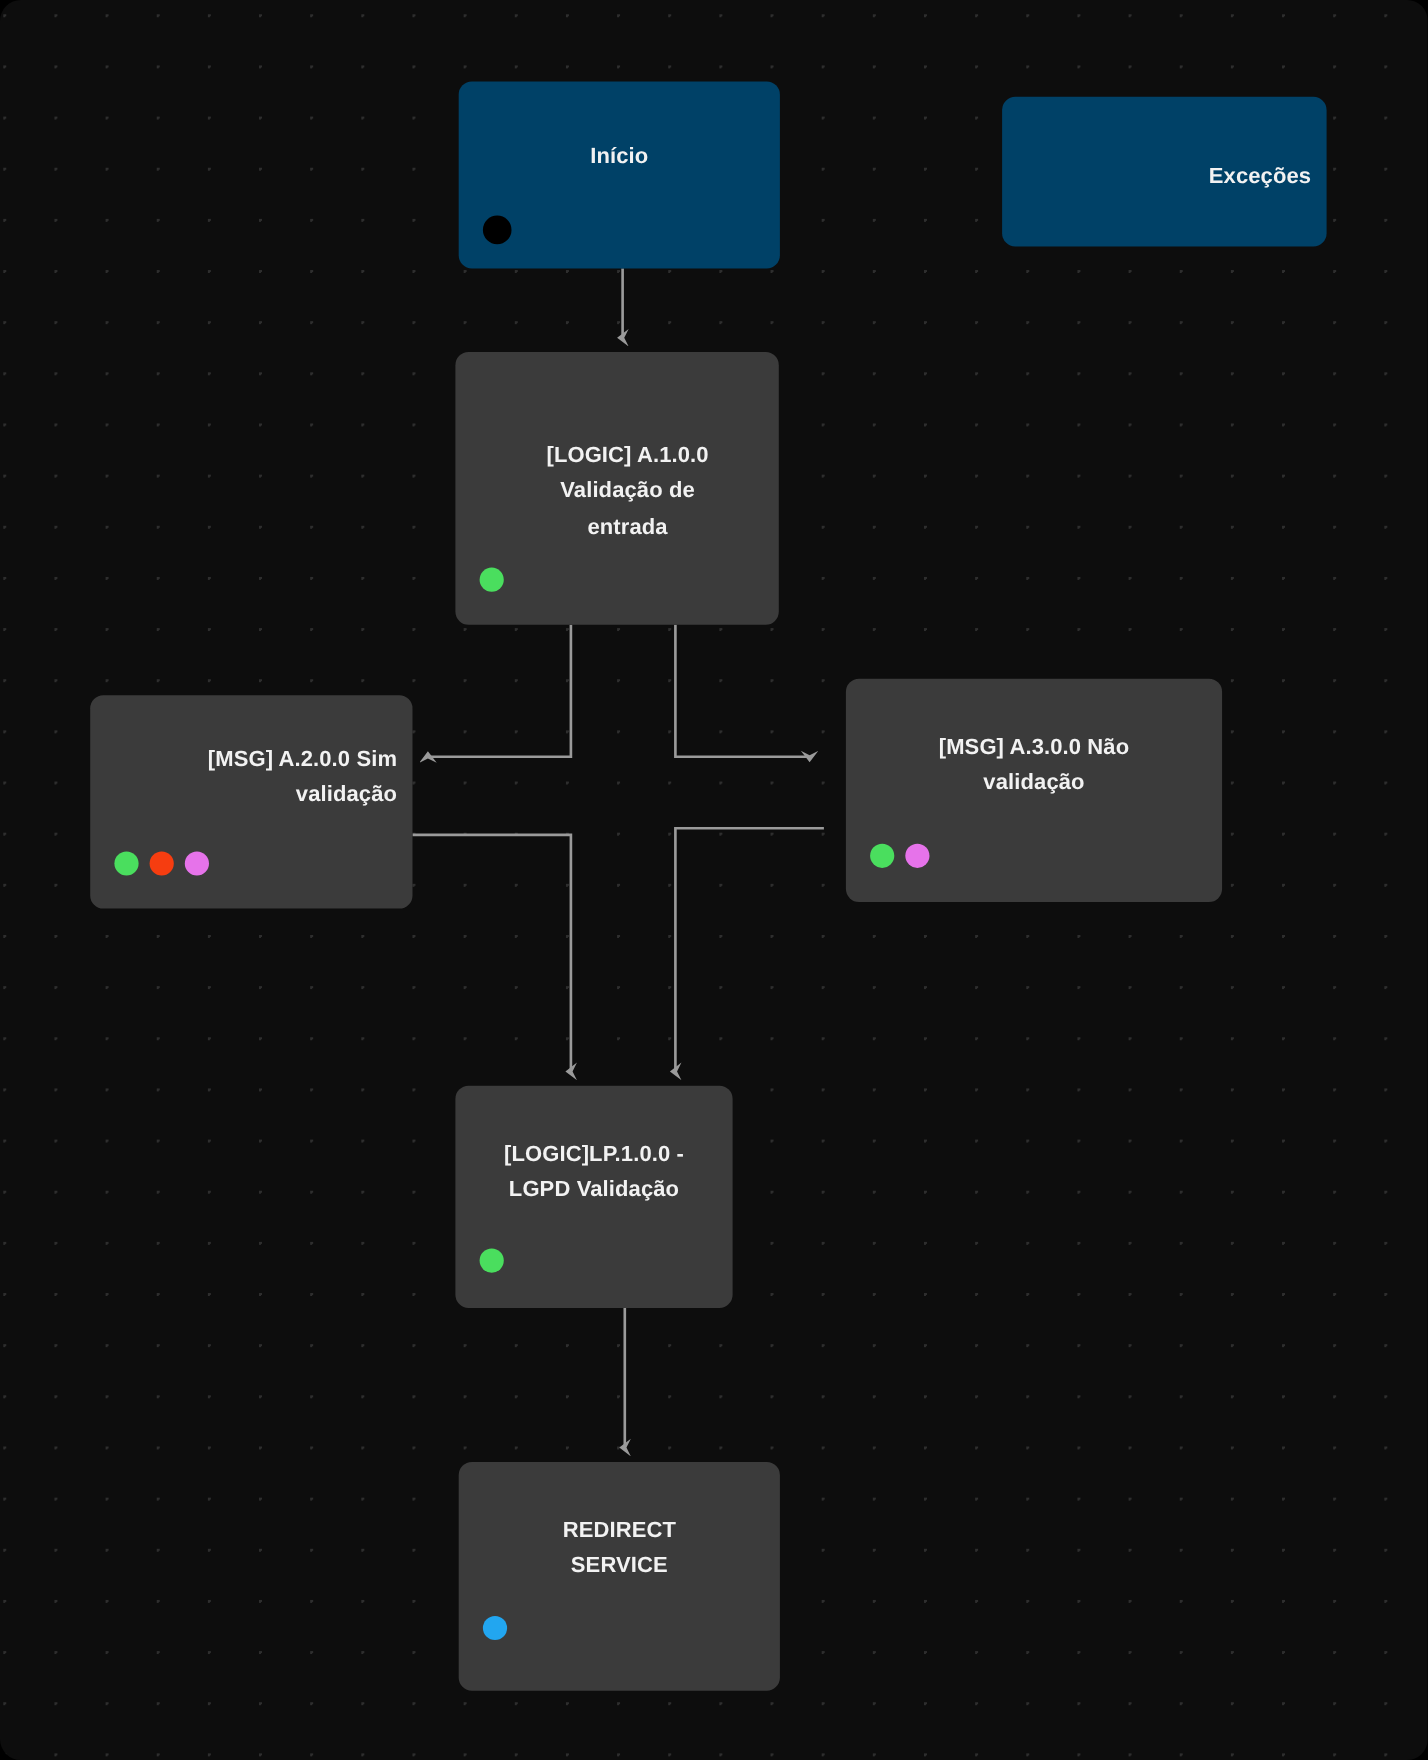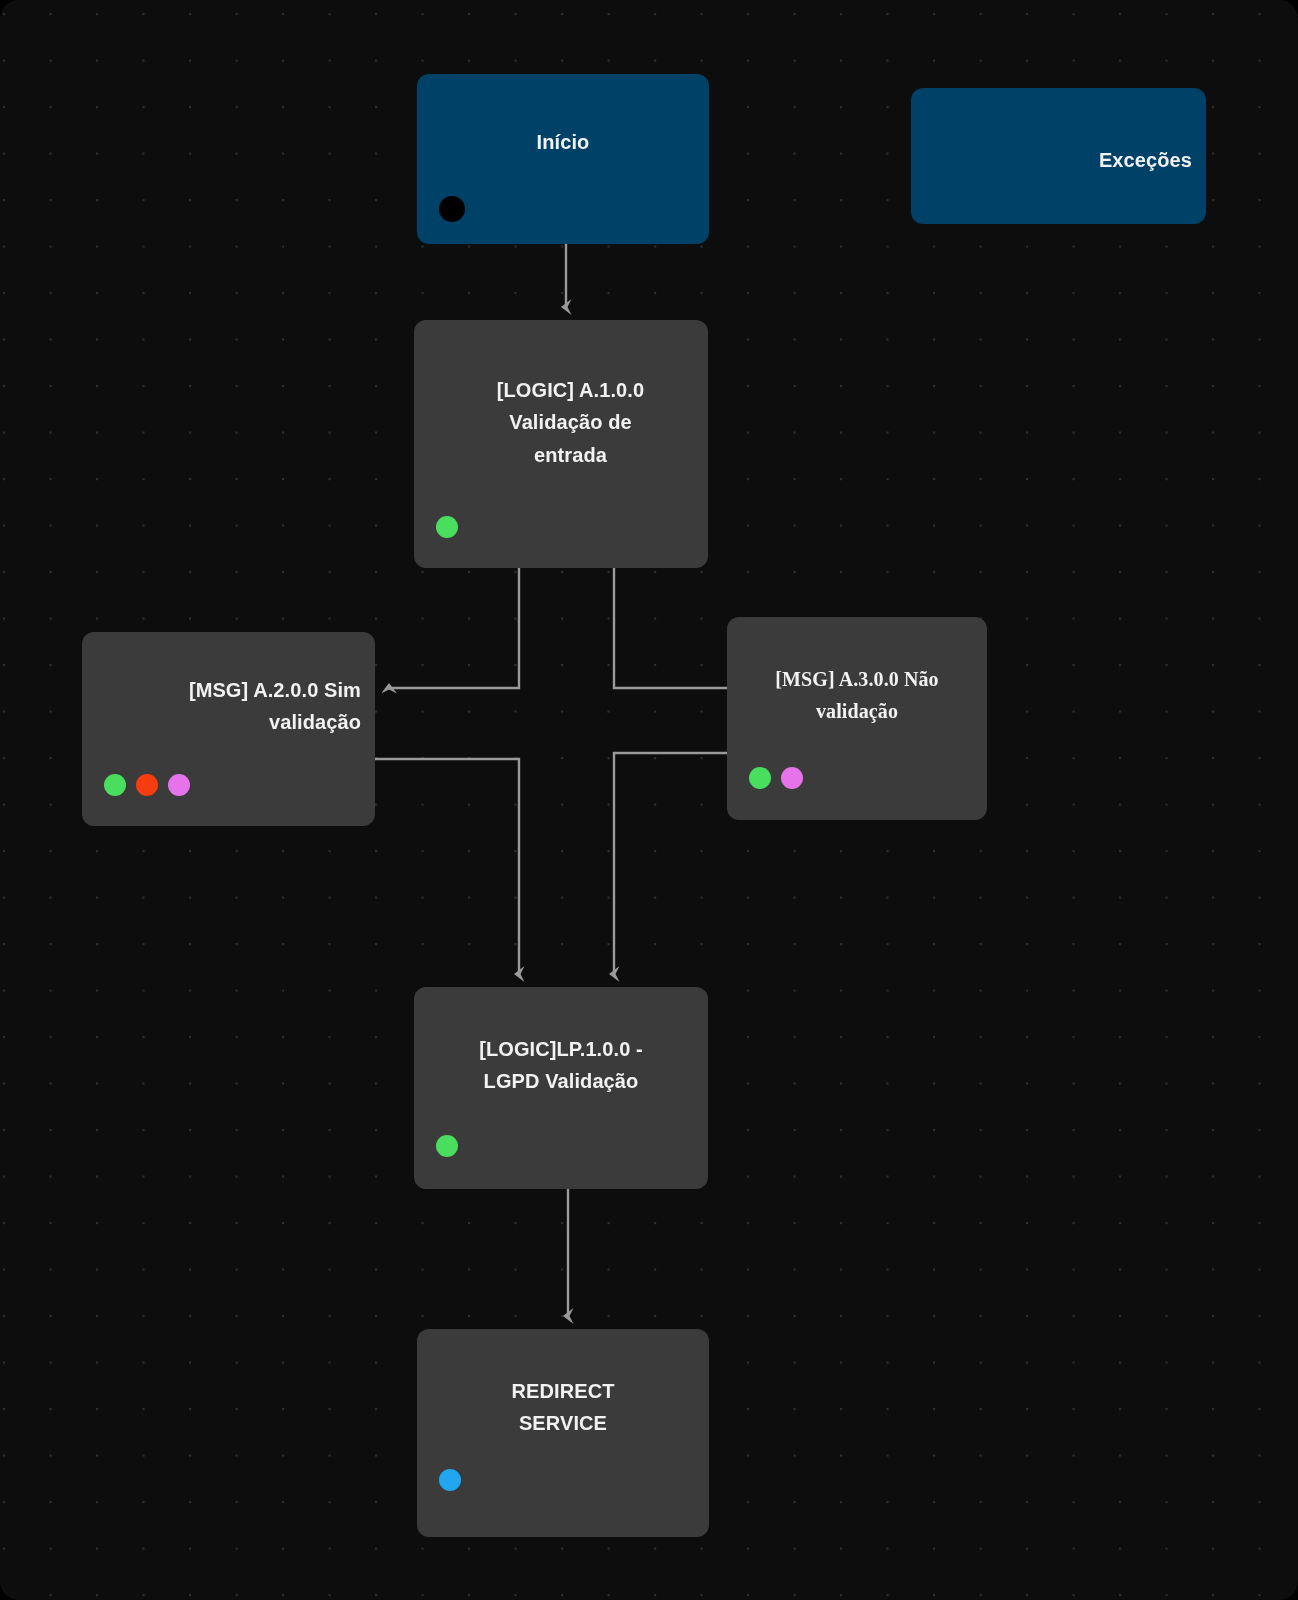--- a/index.html
+++ b/index.html
@@ -92,48 +92,48 @@
     <div class="dots" style="top:122px;">
       <span class="dot dot-lg" style="background:#000000;"></span>
     </div>
   </div>
 
   <div class="node node-blue" style="left:911px; top:88px; width:295px; height:136px;">
     <div class="node-label" style="margin-top:56px;text-align:right;">Exceções</div>
   </div>
 
   <div class="node node-gray" style="left:414px; top:320px; width:294px; height:248px;">
-    <div class="node-label" style="margin-top:54px;padding-left:33px;">[LOGIC] A.1.0.0
+    <div class="node-label" style="margin-top:78px;padding-left:33px;">[LOGIC] A.1.0.0
 Validação de
 entrada</div>
     <div class="dots" style="top:196px;">
       <span class="dot" style="background:#4ade5e;"></span>
     </div>
   </div>
 
   <div class="node node-gray" style="left:82px; top:632px; width:293px; height:194px;">
     <div class="node-label" style="margin-top:42px;text-align:right;">[MSG] A.2.0.0 Sim
 validação</div>
     <div class="dots" style="top:142px;">
       <span class="dot" style="background:#4ade5e;"></span>
       <span class="dot" style="background:#f63d10;"></span>
       <span class="dot" style="background:#e673ea;"></span>
     </div>
   </div>
 
-  <div class="node node-gray" style="left:727px; top:617px; width:260px; height:203px;font-family:Liberation Serif, serif;">
+  <div class="node node-gray" style="left:769px; top:617px; width:342px; height:203px;">
     <div class="node-label" style="margin-top:46px;">[MSG] A.3.0.0 Não
 validação</div>
     <div class="dots" style="top:150px;">
       <span class="dot" style="background:#4ade5e;"></span>
       <span class="dot" style="background:#e673ea;"></span>
     </div>
   </div>
 
-  <div class="node node-gray" style="left:414px; top:987px; width:294px; height:202px;">
+  <div class="node node-gray" style="left:414px; top:987px; width:252px; height:202px;">
     <div class="node-label" style="margin-top:46px;">[LOGIC]LP.1.0.0 -
 LGPD Validação</div>
     <div class="dots" style="top:148px;">
       <span class="dot" style="background:#4ade5e;"></span>
     </div>
   </div>
 
   <div class="node node-gray" style="left:417px; top:1329px; width:292px; height:208px;">
     <div class="node-label" style="margin-top:46px;">REDIRECT
 SERVICE</div>

